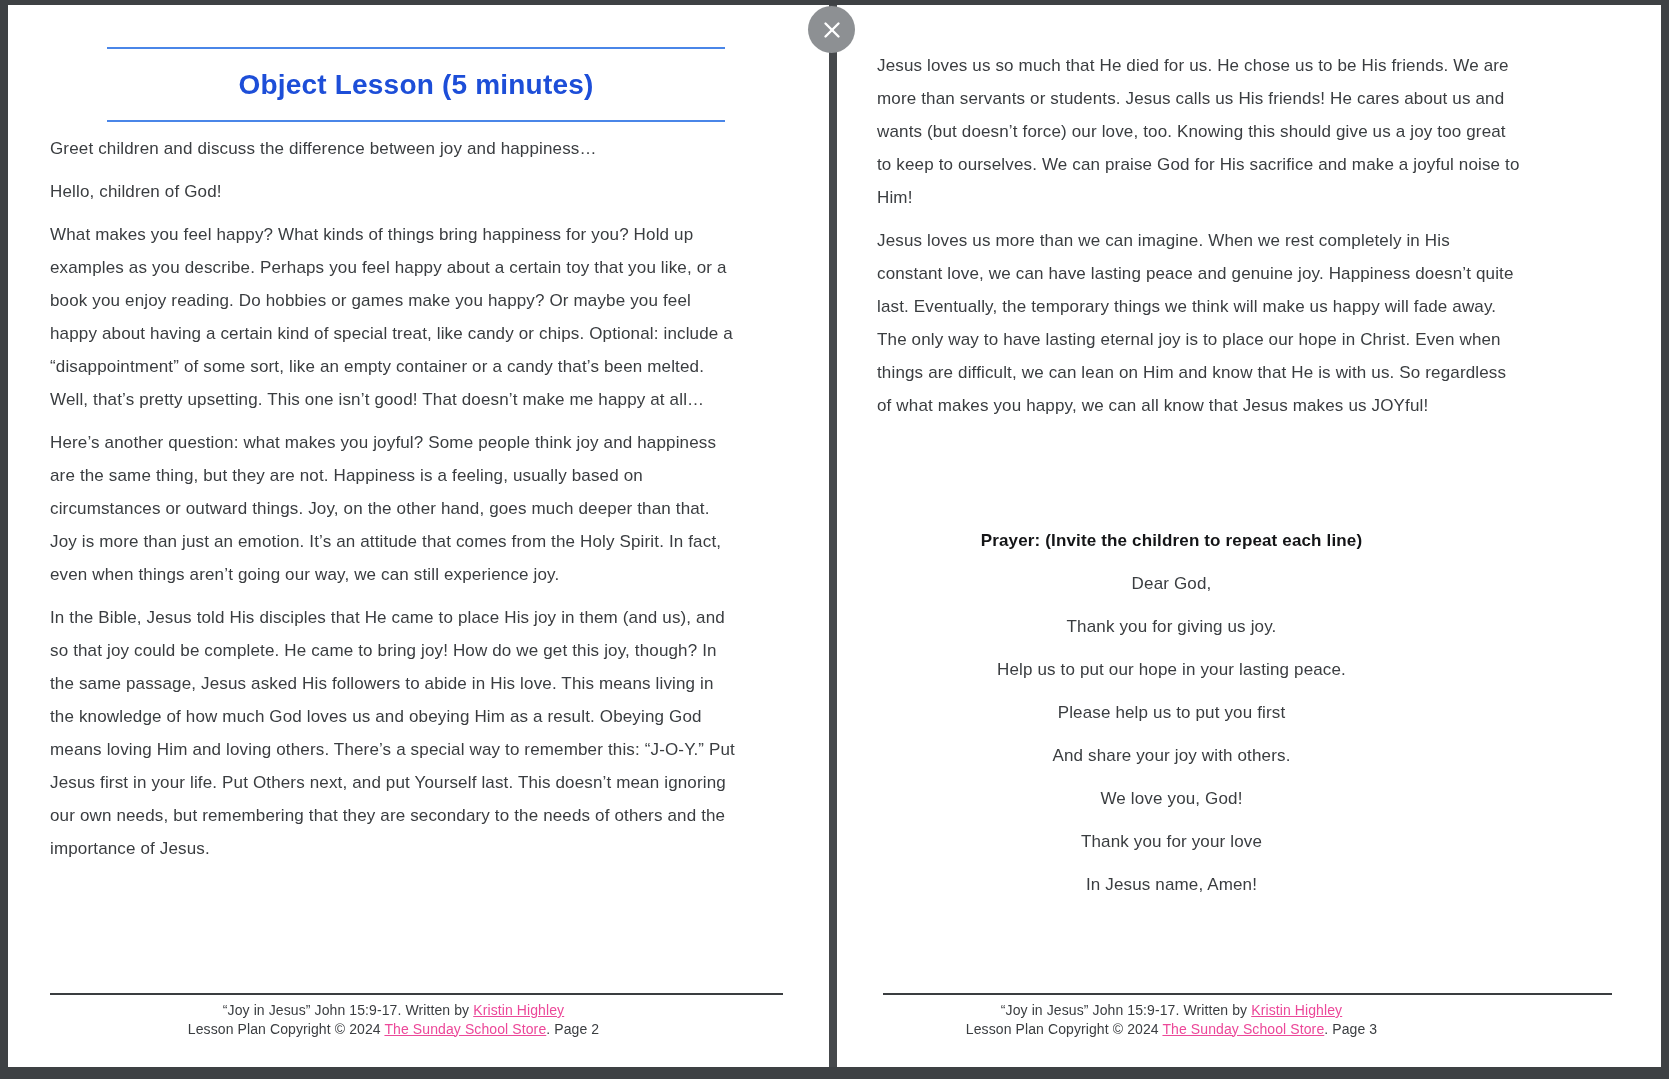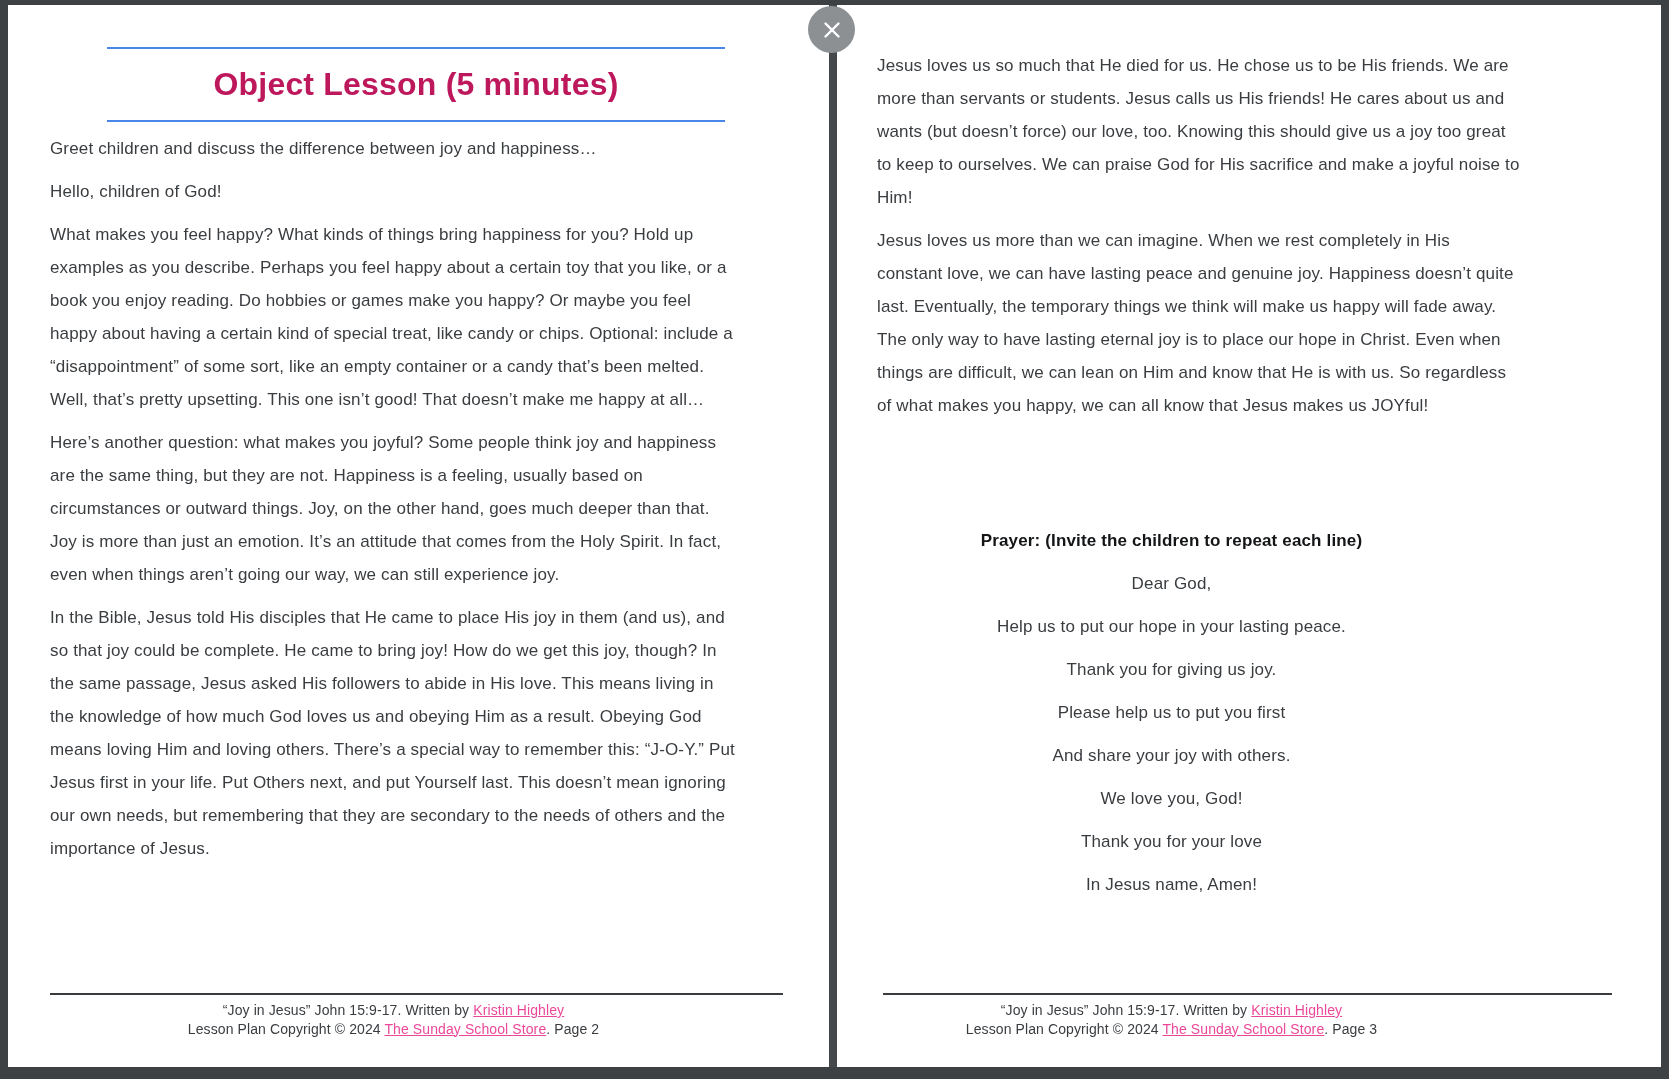--- a/index.html
+++ b/index.html
@@ -8,21 +8,21 @@
   .spread{position:absolute;left:8px;top:5px;width:1653px;height:1062px;display:flex;}
   .page{background:#ffffff;position:relative;flex:0 0 auto;}
   .page-left{width:821px;}
   .page-right{width:824px;}
   .divider{width:8px;background:#46494c;flex:0 0 auto;}
 
   
   .title-block{position:absolute;left:99px;top:42px;width:618px;height:71px;
     border-top:2px solid #4a86e8;border-bottom:2px solid #4a86e8;
     display:flex;align-items:center;justify-content:center;}
-  .title-block h1{margin:4px;font-size:32px;font-weight:700;color:#be185d;letter-spacing:.2px;}
+  .title-block h1{margin:4px;font-size:28px;font-weight:700;color:#1d4ed8;letter-spacing:.2px;}
 
   
   .body-col{position:absolute;color:#3a3d40;font-size:17px;line-height:33px;letter-spacing:.15px;}
   .body-left{left:42px;top:127px;width:687px;}
   .body-right{left:40px;top:44px;width:643px;}
   .body-col p{margin:0 0 10px 0;}
   .it{}
 
   
   .prayer{position:absolute;left:40px;top:514px;width:589px;text-align:center;
@@ -73,22 +73,22 @@
 
     <div class="page page-right">
       <div class="body-col body-right">
           <p><span>Jesus loves us so much that He died for us. He chose us to be His friends. We are more than servants or students. Jesus calls us His friends! He cares about us and wants (but doesn’t force) our love, too. Knowing this should give us a joy too great to keep to ourselves. We can praise God for His sacrifice and make a joyful noise to Him!</span></p>
           <p><span>Jesus loves us more than we can imagine. When we rest completely in His constant love, we can have lasting peace and genuine joy. Happiness doesn’t quite last. Eventually, the temporary things we think will make us happy will fade away. The only way to have lasting eternal joy is to place our hope in Christ. Even when things are difficult, we can lean on Him and know that He is with us. So regardless of what makes you happy, we can all know that Jesus makes us JOYful!</span></p>
         </div>
       <div class="prayer">
         <div class="prayer-heading">Prayer:  (Invite the children to repeat each line)</div>
         <div>
             <div>Dear God,</div>
+            <div>Thank you for giving us joy.</div>
             <div>Help us to put our hope in your lasting peace.</div>
-            <div>Thank you for giving us joy.</div>
             <div>Please help us to put you first</div>
             <div>And share your joy with others.</div>
             <div>We love you, God!</div>
             <div>Thank you for your love</div>
             <div>In Jesus name, Amen!</div>
           </div>
       </div>
       <div class="footer-rule rule-right"></div>
       <div class="footer-text ft-right">
         <div><span>“Joy in Jesus” John 15:9-17.  Written by </span><a>Kristin Highley</a></div>

